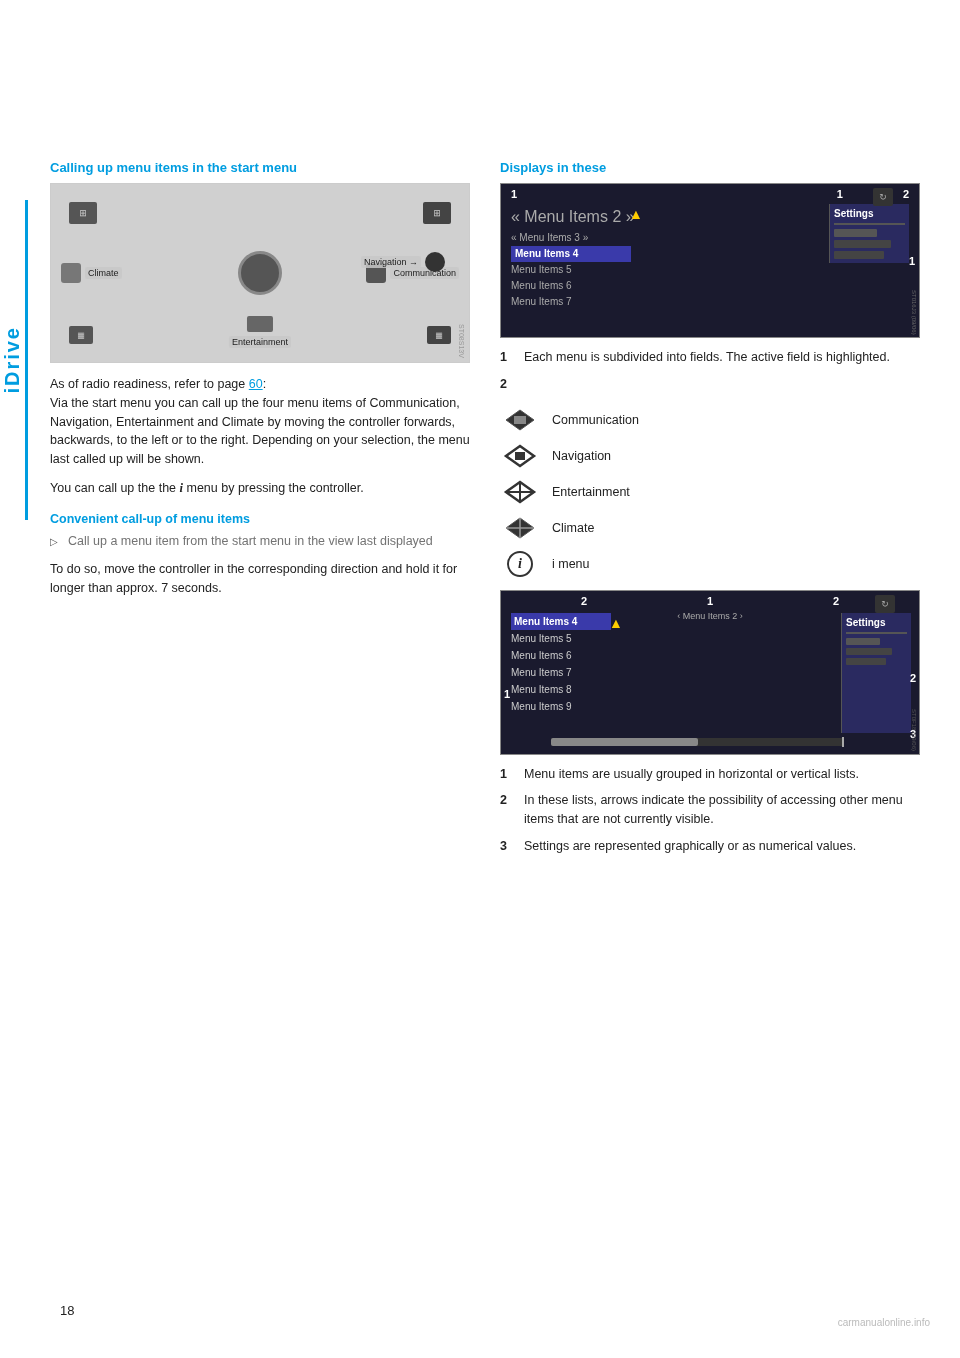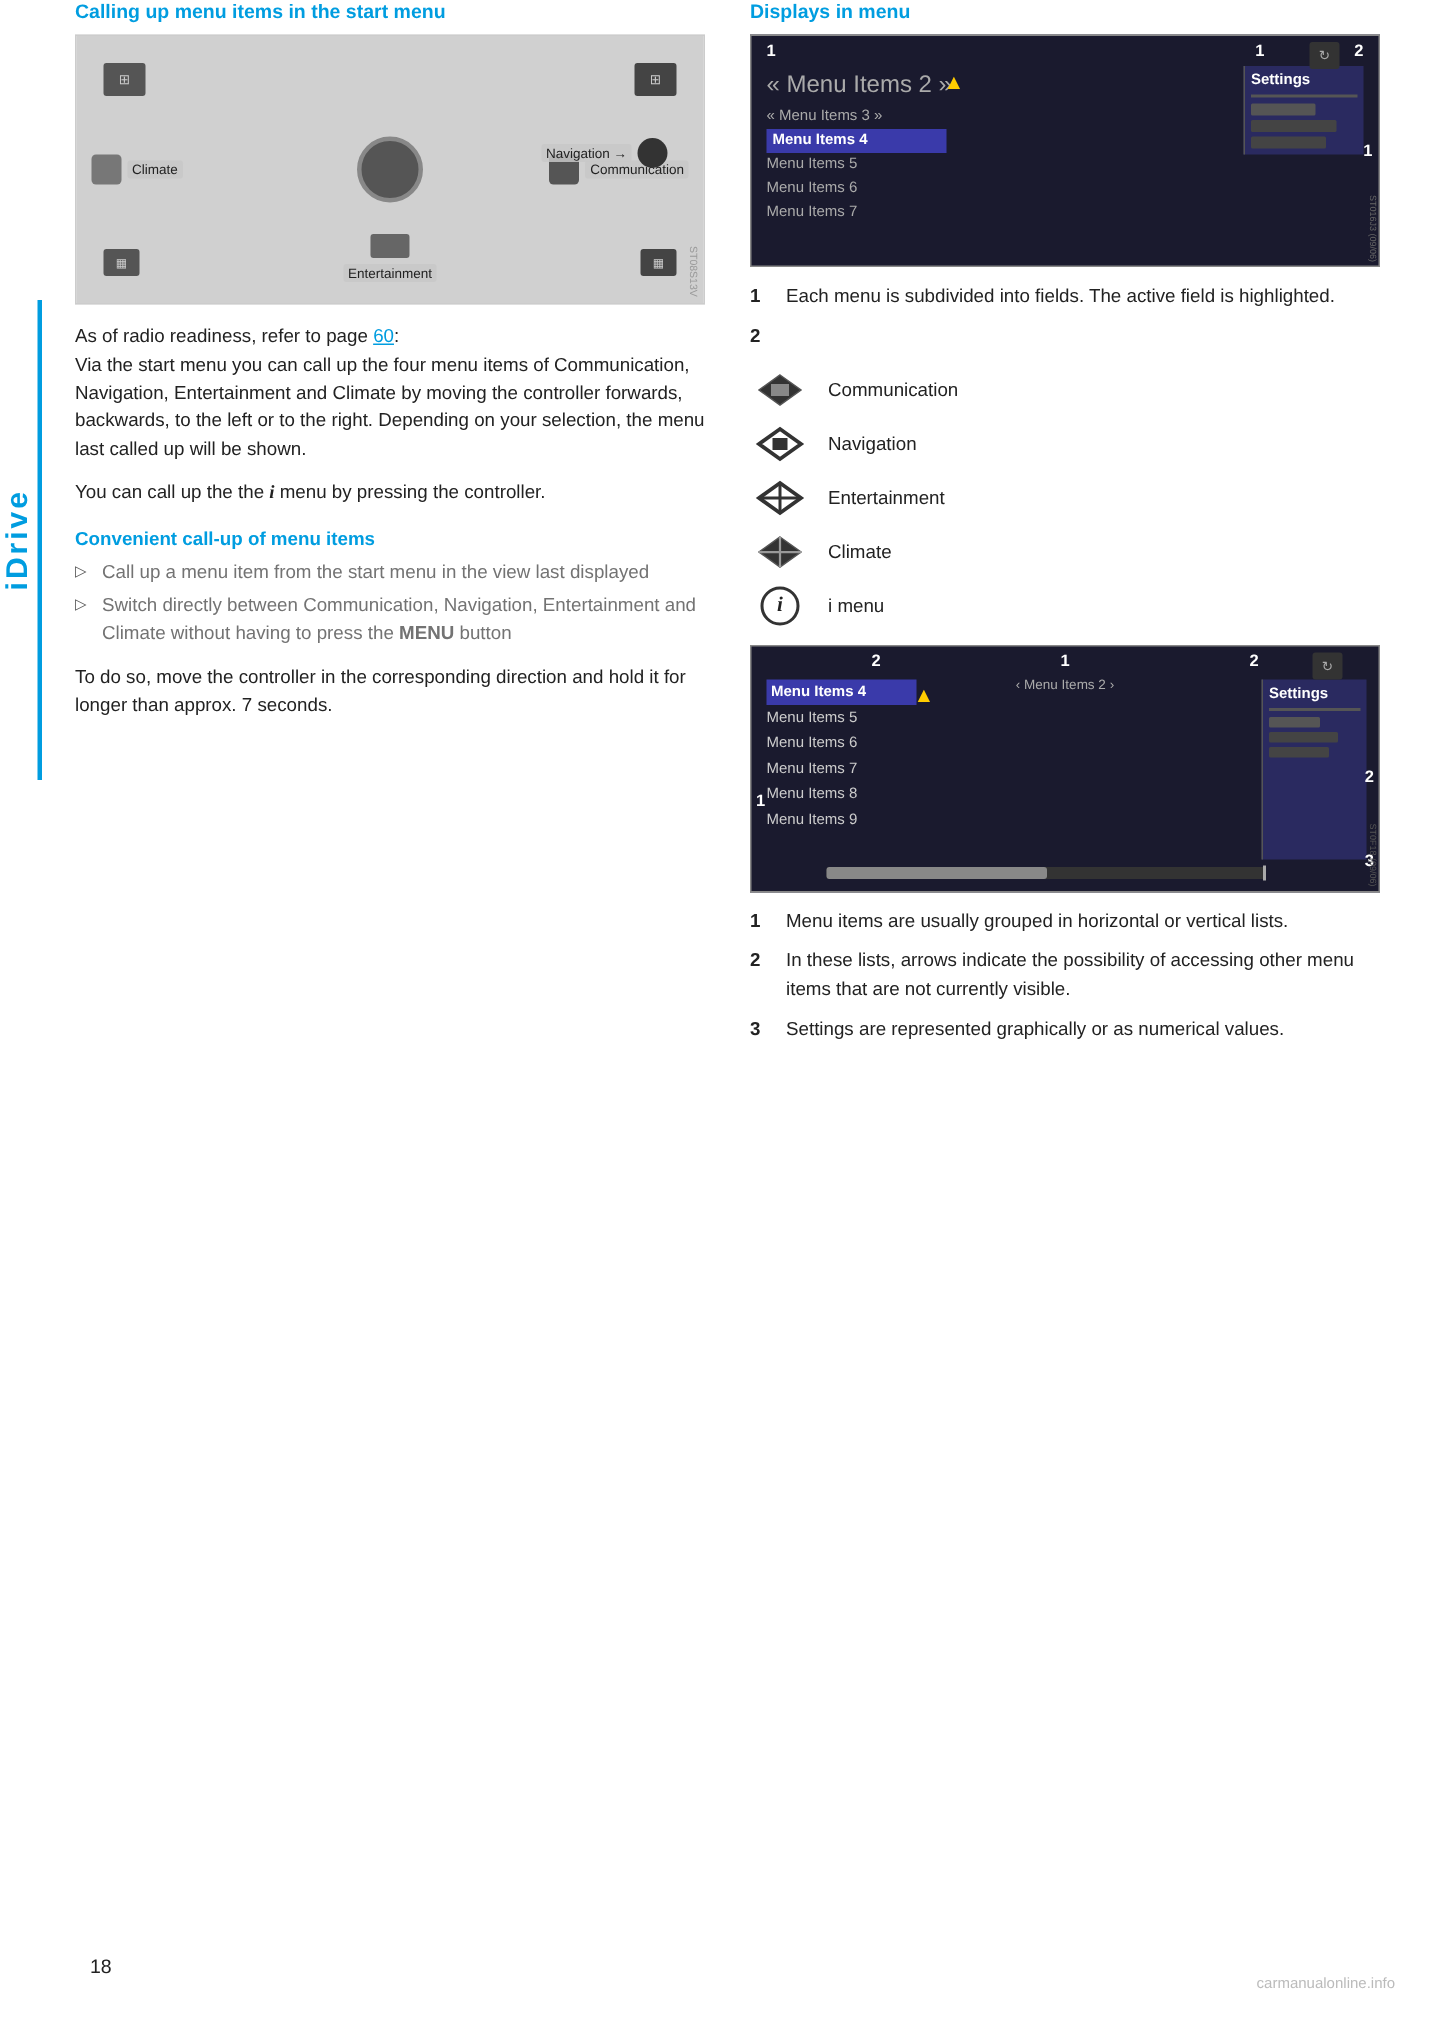--- a/index.html
+++ b/index.html
@@ -41,20 +41,21 @@
       bottom: 40px;
       left: 60px;
       font-size: 13px;
       color: #222;
     }
 
     
     .main-content {
       margin-left: 50px;
       margin-right: 40px;
+      padding-top: 160px;
     }
 
     
     .columns {
       display: flex;
       gap: 30px;
     }
     .col-left {
       flex: 1;
     }
@@ -531,32 +532,29 @@
         <span>You can call up the</span> the <span style="font-style:italic;font-weight:bold;font-family:serif;">i</span> <span>menu by pressing the controller.</span>
       </p>
 
       <div class="sub-heading">Convenient call-up of menu items</div>
 
 
       <ul class="bullet-list">
         <li>
           <span>Call up a menu item from the start menu in the view last displayed</span>
         </li>
-        <li>
-          Switch directly between Communication, Navigation, Entertainment and Climate without having to press the <span class="bold-text">MENU</span> button
-        </li>
       </ul>
 
       <p class="body-text">To do so, move the controller in the corresponding direction and hold it for longer than approx. 7 seconds.</p>
 
     </div>
 
     <div class="col-right">
 
-      <div class="section-heading">Displays in menu</div>
+      <div class="section-heading">Displays in these</div>
 
       <div class="menu-screenshot">
 
         <div class="ms-numbers">
           <span>1</span>
           <div class="ms-numbers-inner">
             <span>1</span>
             <span>2</span>
           </div>
         </div>

